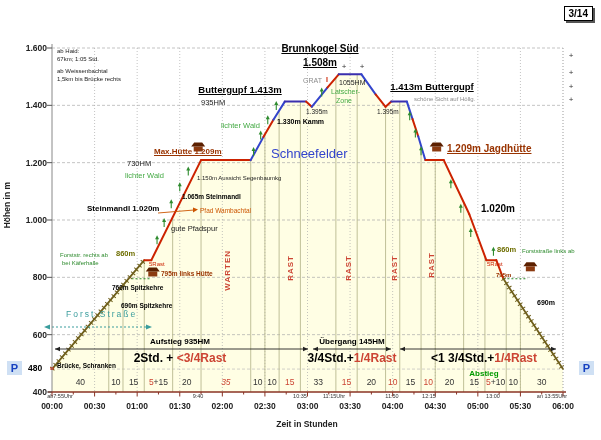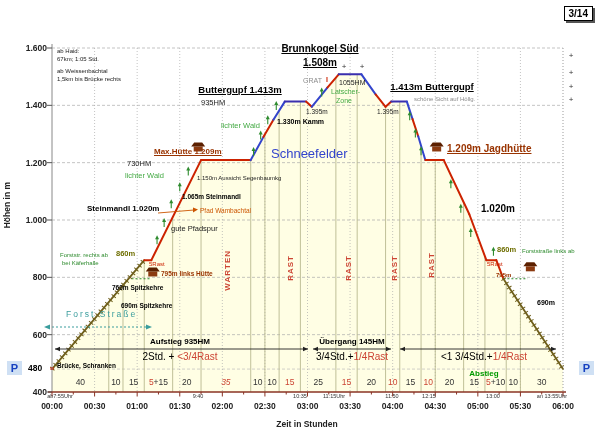--- a/index.html
+++ b/index.html
@@ -23,21 +23,21 @@
   .xlab{position:absolute;top:419px;left:0;width:614px;text-align:center;
         font-size:8.5px;font-weight:bold;color:#222;}
   .pmark{position:absolute;width:15px;height:14px;background:#cfe0f4;color:#1540c0;
          font-weight:bold;font-size:11px;text-align:center;line-height:14px;}
   .startelev{position:absolute;left:28px;top:363px;font-size:8.5px;font-weight:bold;color:#000;}
   .ytick{position:absolute;left:0;width:47px;text-align:right;font-size:8.5px;font-weight:bold;color:#222;}
   .xtick{position:absolute;top:401px;font-size:8.5px;font-weight:bold;color:#222;transform:translateX(-50%);}
   .stime{position:absolute;top:393px;font-size:5.5px;color:#333;transform:translateX(-50%);}
   .num{position:absolute;top:377px;font-size:8.5px;transform:translateX(-50%);}
   .sec-t{position:absolute;font-size:8px;font-weight:bold;transform:translateX(-50%);}
-  .sec-s{position:absolute;font-size:10px;font-weight:normal;transform:translateX(-50%);}
+  .sec-s{position:absolute;font-size:12px;font-weight:bold;transform:translateX(-50%);}
 </style>
 </head>
 <body>
 
 <div class="wrap">
   <svg id="chart" width="601" height="440">
       <g>
         <polygon points="52.0,369.1 144.3,260.1 151.4,260.1 201.0,160.1 250.7,160.1 263.5,136.9 273.4,119.7 284.8,101.6 306.1,101.6 311.8,106.8 327.4,87.6 338.7,74.4 361.4,74.4 375.6,94.4 385.6,106.8 391.2,101.6 406.9,101.6 412.5,119.1 418.2,136.3 425.3,160.1 443.8,160.1 469.3,214.3 486.4,260.1 496.3,260.1 503.4,278.8 563.0,369.1 563.0,392 52.0,392" fill="#fffee4"></polygon>
       </g>
       <g>
@@ -271,21 +271,21 @@
       <div class="stime" style="left: 552px;">an 13:55Uhr</div>
       <div class="num" style="left: 80.3889px;"><span style="color: rgb(51, 51, 51);">40</span></div>
       <div class="num" style="left: 115.875px;"><span style="color: rgb(51, 51, 51);">10</span></div>
       <div class="num" style="left: 133.618px;"><span style="color: rgb(51, 51, 51);">15</span></div>
       <div class="num" style="left: 158.458px;"><span style="color: rgb(204, 68, 51);">5</span><span style="color: rgb(51, 51, 51);">+15</span></div>
       <div class="num" style="left: 186.847px;"><span style="color: rgb(51, 51, 51);">20</span></div>
       <div class="num" style="left: 225.882px;"><span style="color: rgb(204, 68, 51); font-style: italic;">35</span></div>
       <div class="num" style="left: 257.819px;"><span style="color: rgb(51, 51, 51);">10</span></div>
       <div class="num" style="left: 272.014px;"><span style="color: rgb(51, 51, 51);">10</span></div>
       <div class="num" style="left: 289.757px;"><span style="color: rgb(204, 68, 51);">15</span></div>
-      <div class="num" style="left: 318.146px;"><span style="color: rgb(51, 51, 51);">25</span></div>
+      <div class="num" style="left: 318.146px;"><span style="color: rgb(51, 51, 51);">33</span></div>
       <div class="num" style="left: 346.535px;"><span style="color: rgb(204, 68, 51);">15</span></div>
       <div class="num" style="left: 371.375px;"><span style="color: rgb(51, 51, 51);">20</span></div>
       <div class="num" style="left: 392.667px;"><span style="color: rgb(204, 68, 51);">10</span></div>
       <div class="num" style="left: 410.41px;"><span style="color: rgb(51, 51, 51);">15</span></div>
       <div class="num" style="left: 428.153px;"><span style="color: rgb(204, 68, 51);">10</span></div>
       <div class="num" style="left: 449.444px;"><span style="color: rgb(51, 51, 51);">20</span></div>
       <div class="num" style="left: 474.285px;"><span style="color: rgb(51, 51, 51);">15</span></div>
       <div class="num" style="left: 495.576px;"><span style="color: rgb(204, 68, 51);">5</span><span style="color: rgb(51, 51, 51);">+10</span></div>
       <div class="num" style="left: 513.319px;"><span style="color: rgb(51, 51, 51);">10</span></div>
       <div class="num" style="left: 541.708px;"><span style="color: rgb(51, 51, 51);">30</span></div>

